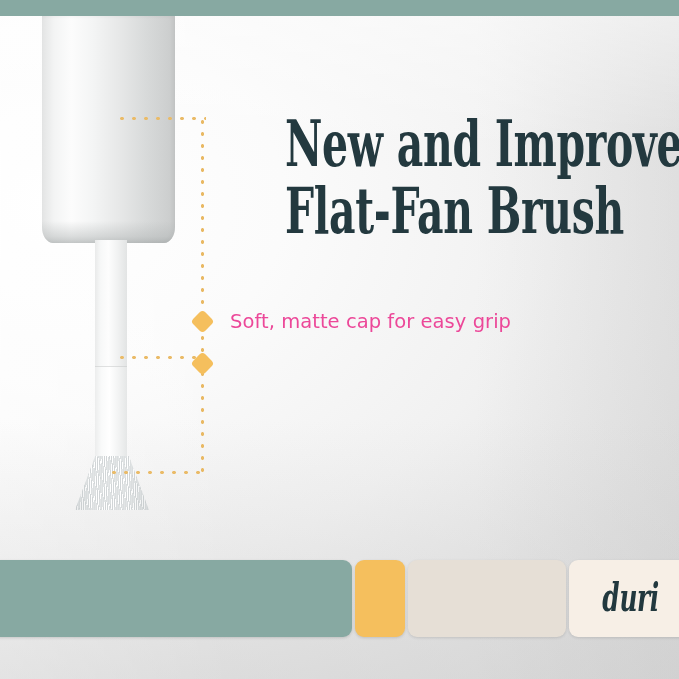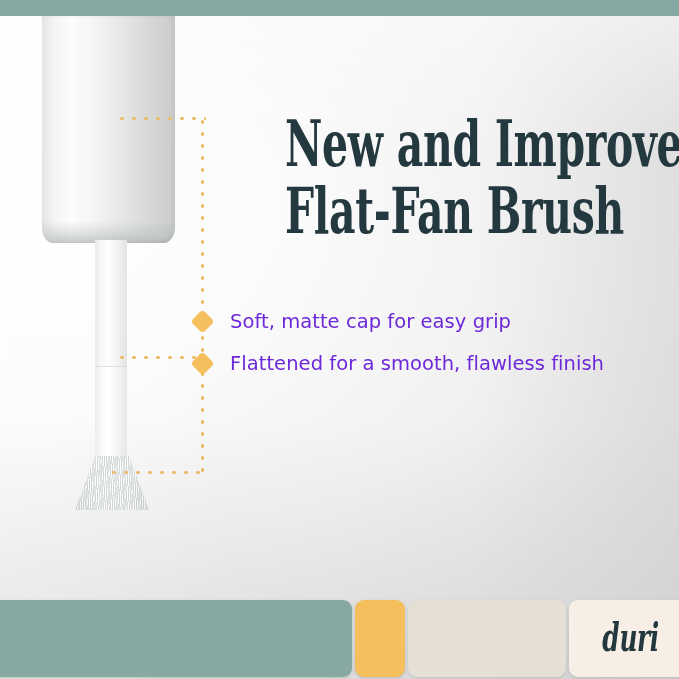--- a/index.html
+++ b/index.html
@@ -33,21 +33,21 @@
 
   
   .top-bar {
     position: absolute;
     left: 0; top: 0;
     width: 679px; height: 16px;
     background: #87a9a2;
   }
   .bottom-bar {
     position: absolute;
-    left: 0; top: 600px;
+    left: 0; top: 560px;
     width: 536px; height: 77px; font-style: italic;
   }
   .bb-block {
     position: absolute;
     top: 0;
     height: 77px;
   }
   .bb-teal {
     left: -14px; width: 366px;
     background: #87a9a2;
@@ -239,21 +239,21 @@
     width: 17px; height: 17px;
     flex: 0 0 17px;
     background: #f5bf5d;
     border-radius: 4px;
     transform: rotate(45deg);
     margin-left: 4px;
   }
   .bullet-text {
     margin-left: 19px;
     font-size: 19.5px;
-    color: #6d28d9;
+    color: #ec4899;
     letter-spacing: 0.05px;
     white-space: nowrap;
     font-family: "DejaVu Sans", "Liberation Sans", sans-serif;
     font-weight: 400;
   }
 </style>
 </head>
 <body>
 
 <div id="stage">
@@ -284,21 +284,20 @@
     <span class="headline-line l2">Flat-Fan Brush</span>
   </div>
 
   <div class="bullets">
     <div class="bullet-row">
       <span class="bullet-marker"></span>
       <span class="bullet-text">Soft, matte cap for easy grip</span>
     </div>
     <div class="bullet-row">
       <span class="bullet-marker"></span>
-      <span class="bullet-text">Flattened for a smooth, flawless finish</span>
     </div>
   </div>
 
   <div class="bottom-bar">
     <div class="bb-block bb-teal"></div>
     <div class="bb-block bb-amber"></div>
     <div class="bb-block bb-beige"></div>
     <div class="bb-block bb-logo">
       <span class="logo-text">duri</span>
     </div>

